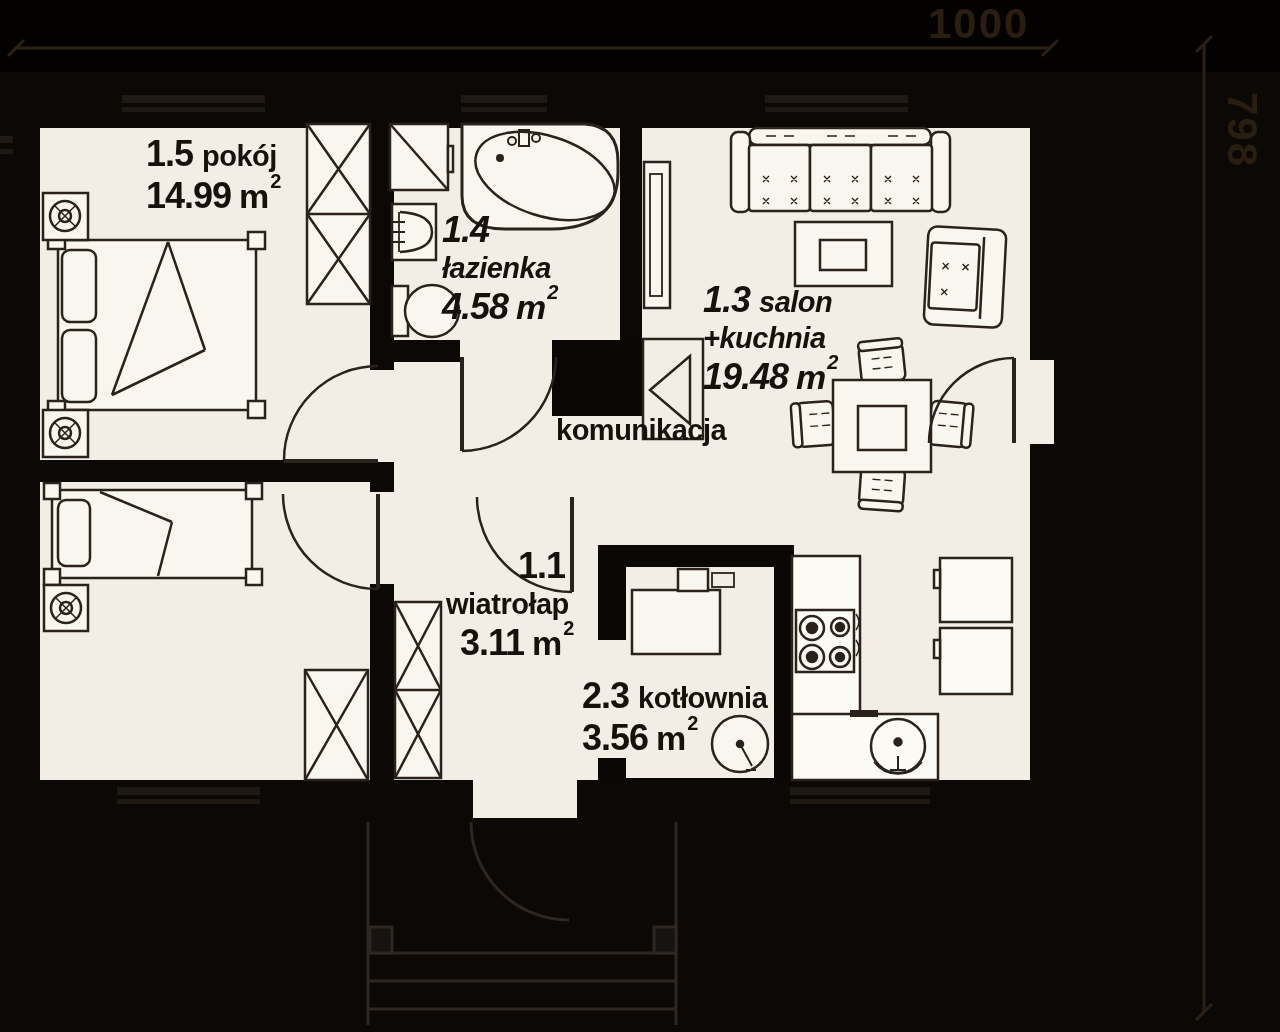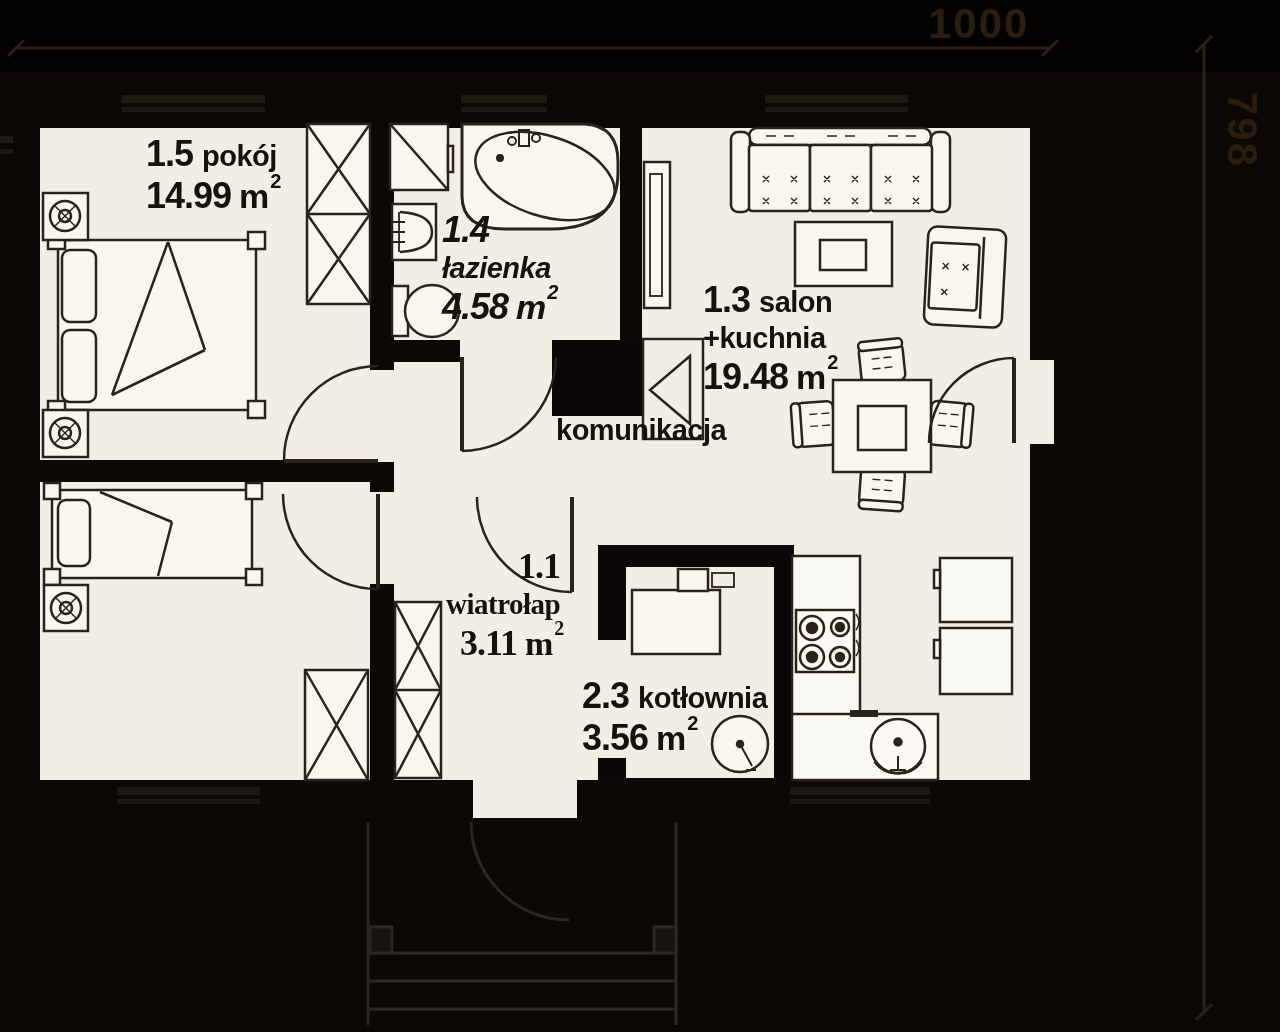--- a/index.html
+++ b/index.html
@@ -278,31 +278,31 @@
     <div class="l"><span class="num">1.5</span><span class="nm">pokój</span></div>
     <div class="l"><span class="num">14.99</span><span class="unit">m</span><sup class="s2">2</sup></div>
   </div>
 
   <div class="room-label" style="left:442px;top:212px;font-style:italic;">
     <div class="l"><span class="num">1.4</span></div>
     <div class="l"><span class="nm solo">łazienka</span></div>
     <div class="l"><span class="num">4.58</span><span class="unit">m</span><sup class="s2">2</sup></div>
   </div>
 
-  <div class="room-label" style="left:703px;top:282px;">
+  <div class="room-label" style="left:703px;top:282px;font-style:italic;">
     <div class="l"><span class="num">1.3</span><span class="nm">salon</span></div>
     <div class="l"><span class="nm solo">+kuchnia</span></div>
     <div class="l"><span class="num">19.48</span><span class="unit">m</span><sup class="s2">2</sup></div>
   </div>
 
   <div class="room-label" style="left:556px;top:416px;">
     <div class="l"><span class="nm solo">komunikacja</span></div>
   </div>
 
-  <div class="room-label" style="left:446px;top:548px;font-family:Liberation Serif, serif;">
+  <div class="room-label" style="left:446px;top:548px;">
     <div class="l" style="margin-left:72px;"><span class="num">1.1</span></div>
     <div class="l"><span class="nm solo">wiatrołap</span></div>
     <div class="l" style="margin-left:14px;"><span class="num">3.11</span><span class="unit">m</span><sup class="s2">2</sup></div>
   </div>
 
 
   <div class="room-label" style="left:582px;top:678px;">
     <div class="l"><span class="num">2.3</span><span class="nm">kotłownia</span></div>
     <div class="l"><span class="num">3.56</span><span class="unit">m</span><sup class="s2">2</sup></div>
   </div>

